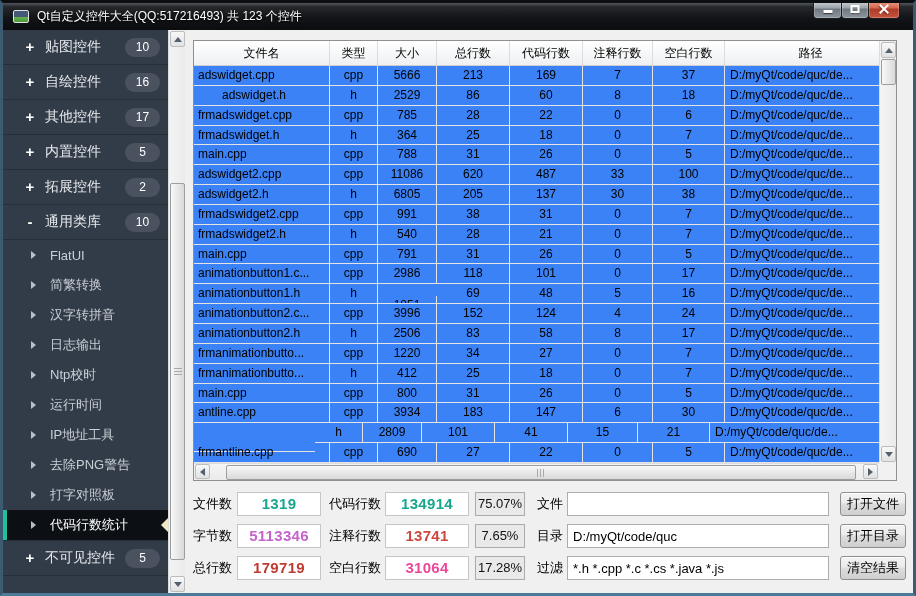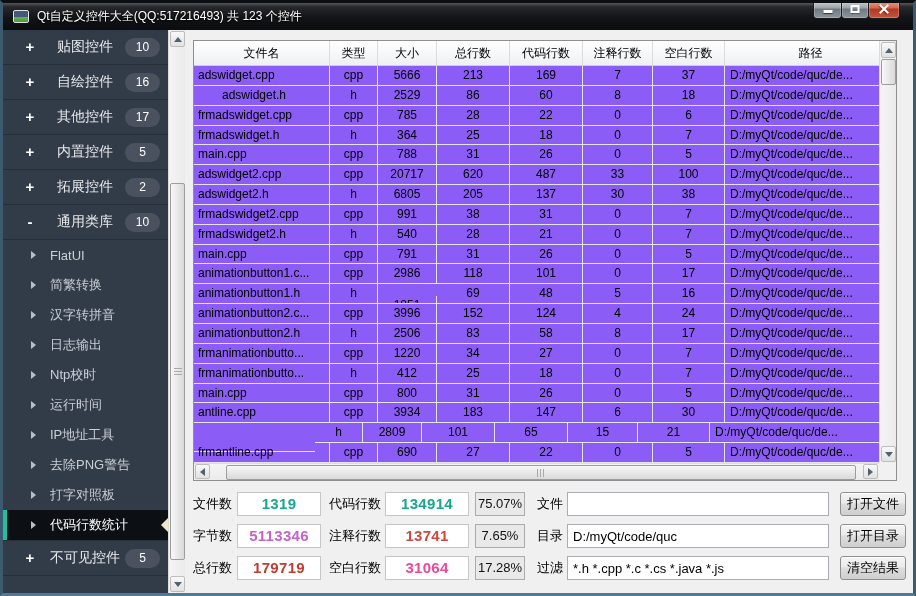--- a/index.html
+++ b/index.html
@@ -27,21 +27,21 @@
   .glyph-max{position:absolute;left:50%;top:5px;transform:translateX(-50%);width:9px;height:8px;border:2px solid #fff;box-shadow:0 1px 1px rgba(0,0,0,.5);}
   .glyph-close{position:absolute;left:50%;top:8px;width:12px;height:2px;transform:translate(-50%,0) rotate(45deg);background:#fff;box-shadow:0 1px 1px rgba(0,0,0,.5);}
   .glyph-close::after{content:"";position:absolute;left:0;top:0;width:12px;height:2px;transform:rotate(-90deg);background:#fff;}
 
   .content{position:absolute;left:0;right:0;top:27px;bottom:0;}
 
   
   .sidebar{position:absolute;left:0;top:0;bottom:0;width:165px;background:#323b48;overflow:hidden;}
   .side-group{height:35px;display:flex;align-items:center;border-bottom:1px solid #262e38;cursor:pointer;position:relative;}
   .group-icon{width:14px;margin-left:20px;color:#ffffff;font-size:15px;font-weight:bold;text-align:center;line-height:14px;}
-  .group-label{color:#e6e9ec;font-size:14px;margin-left:8px;flex:1;text-align:center;}
+  .group-label{color:#e6e9ec;font-size:14px;margin-left:8px;flex:1;}
   .badge{min-width:35px;height:19px;margin-right:8px;border-radius:10px;background:#49525e;
     color:#ffffff;font-size:12px;line-height:19px;text-align:center;padding:0 3px;}
   .side-children{border-bottom:1px solid #262e38;}
   .side-child{height:30px;display:flex;align-items:center;cursor:pointer;position:relative;}
   .child-arrow{width:0;height:0;border-left:5px solid #b9c0c8;border-top:4px solid transparent;border-bottom:4px solid transparent;margin-left:28px;}
   .child-label{color:#c9cfd6;font-size:13px;margin-left:14px;}
   .side-child.selected{background:#0c1015;}
   .side-child.selected .child-label{color:#ffffff;}
   .sel-bar{position:absolute;left:0;top:0;bottom:0;width:4px;background:#1fbf9f;}
   .sel-marker{position:absolute;right:0;top:50%;transform:translateY(-50%);width:0;height:0;
@@ -62,21 +62,21 @@
   .sb-thumb-h{position:absolute;top:1px;height:15px;border:1px solid #9d9d9d;border-radius:2px;
     background:linear-gradient(180deg,#f8f8f8,#d9d9d9);cursor:pointer;}
   .sb-grip-h{position:absolute;left:50%;top:50%;transform:translate(-50%,-50%);width:8px;height:8px;
     background:repeating-linear-gradient(90deg,#a9a9a9 0 1px,transparent 1px 3px);}
 
   .side-scroll{position:absolute;left:165px;top:0;bottom:0;width:17px;}
 
   
   .main{position:absolute;left:182px;top:0;right:0;bottom:0;background:#f0f0f0;}
 
-  .table-wrap{position:absolute;left:8px;top:10px;width:704px;height:441px;background:#8b5cf6;border:1px solid #8f8f8f;}
+  .table-wrap{position:absolute;left:8px;top:10px;width:704px;height:441px;background:#3b82f6;border:1px solid #8f8f8f;}
   .thead{display:flex;height:25px;background:linear-gradient(180deg,#ffffff 0%,#f6f7f8 55%,#eef0f2 100%);
     border-bottom:1px solid #cfcfcf;}
   .th{font-size:12px;color:#000;text-align:center;line-height:24px;border-right:1px solid #dcdcdc;
     overflow:hidden;white-space:nowrap;cursor:pointer;}
   .th:last-child{border-right:none;flex:1;}
   .tbody{position:absolute;left:0;top:25px;right:17px;bottom:17px;overflow:hidden;}
   .tr{display:flex;height:19.85px;cursor:default;}
   .td{font-size:12px;color:#000;line-height:19px;border-right:1px solid #e4e4e4;border-bottom:1px solid #e4e4e4;
     overflow:hidden;white-space:nowrap;}
   .td.c{text-align:center;}
@@ -283,21 +283,21 @@
               <div class="td c" style="width: 59px;">788</div>
               <div class="td c" style="width: 73px;">31</div>
               <div class="td c" style="width: 73px;">26</div>
               <div class="td c" style="width: 70px;">0</div>
               <div class="td c" style="width: 72px;">5</div>
               <div class="td l2">D:/myQt/code/quc/de...</div>
             </div>
             <div class="tr">
               <div class="td l" style="width: 136px;">adswidget2.cpp</div>
               <div class="td c" style="width: 48px;">cpp</div>
-              <div class="td c" style="width: 59px;">20717</div>
+              <div class="td c" style="width: 59px;">11086</div>
               <div class="td c" style="width: 73px;">620</div>
               <div class="td c" style="width: 73px;">487</div>
               <div class="td c" style="width: 70px;">33</div>
               <div class="td c" style="width: 72px;">100</div>
               <div class="td l2">D:/myQt/code/quc/de...</div>
             </div>
             <div class="tr">
               <div class="td l" style="width: 136px;">adswidget2.h</div>
               <div class="td c" style="width: 48px;">h</div>
               <div class="td c" style="width: 59px;">6805</div>
@@ -415,21 +415,21 @@
               <div class="td c" style="width: 73px;">147</div>
               <div class="td c" style="width: 70px;">6</div>
               <div class="td c" style="width: 72px;">30</div>
               <div class="td l2">D:/myQt/code/quc/de...</div>
             </div>
             <div class="tr">
               <div class="td l" style="width: 121px; margin-top: 28px;">antline.h</div>
               <div class="td c" style="width: 48px;">h</div>
               <div class="td c" style="width: 59px;">2809</div>
               <div class="td c" style="width: 73px;">101</div>
-              <div class="td c" style="width: 73px;">65</div>
+              <div class="td c" style="width: 73px;">41</div>
               <div class="td c" style="width: 70px;">15</div>
               <div class="td c" style="width: 72px;">21</div>
               <div class="td l2">D:/myQt/code/quc/de...</div>
             </div>
             <div class="tr">
               <div class="td l" style="width: 136px;">frmantline.cpp</div>
               <div class="td c" style="width: 48px;">cpp</div>
               <div class="td c" style="width: 59px;">690</div>
               <div class="td c" style="width: 73px;">27</div>
               <div class="td c" style="width: 73px;">22</div>

